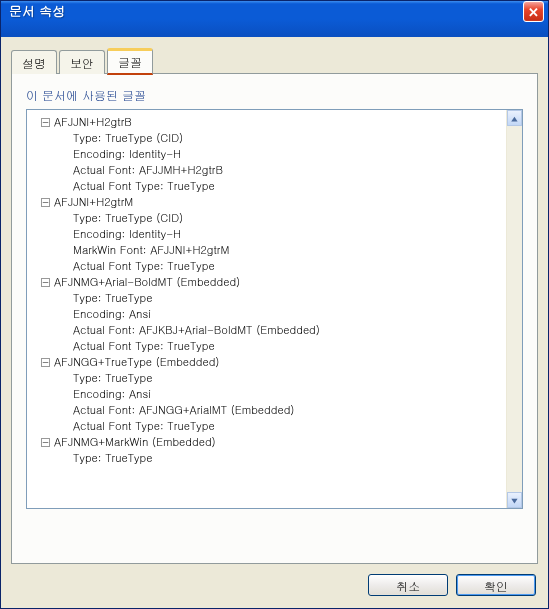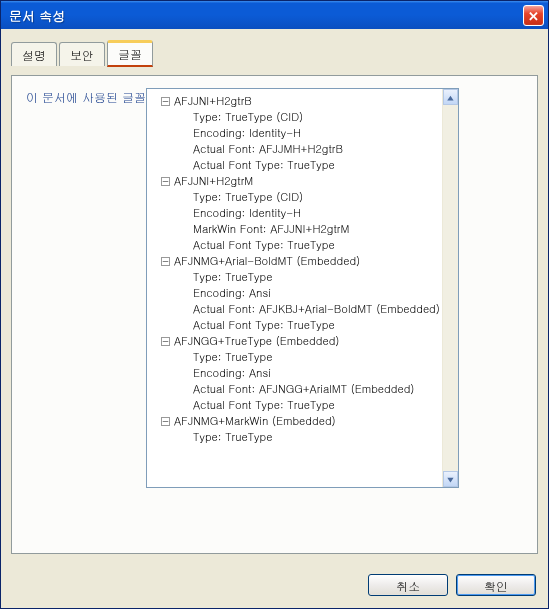--- a/index.html
+++ b/index.html
@@ -14,24 +14,24 @@
   }
   .window {
     width: 549px;
     height: 609px;
     border: 1px solid #0a246a;
     background: #ece9d8;
     display: flex;
     flex-direction: column;
   }
   .titlebar {
-    height: 28px;
+    height: 36px;
     background: linear-gradient(to bottom, #3b8df0 0%, #0b5bd6 8%, #0b5bd6 50%, #0a4fc0 100%);
     display: flex;
-    align-items: center;
+    align-items: flex-start;
     justify-content: space-between;
     padding: 0 4px 0 8px;
     color: #fff;
     font-weight: bold;
     font-size: 13px;
   }
   .titlebar .title-text {
     text-shadow: 1px 1px 1px rgba(0,0,0,0.3);
   }
   .close-btn {
@@ -47,21 +47,20 @@
     font-weight: bold;
     font-size: 13px;
     cursor: pointer;
     box-shadow: inset 0 0 1px rgba(255,255,255,0.5);
   }
   .client {
     flex: 1;
     padding: 10px 10px 10px 10px;
     display: flex;
     flex-direction: column;
-    gap: 10px;
   }
   .tabstrip {
     display: flex;
     align-items: flex-end;
     position: relative;
     z-index: 2;
   }
   .tab {
     border: 1px solid #919b9c;
     border-bottom: none;
@@ -82,21 +81,21 @@
     z-index: 3;
     border-bottom: 2px solid #c2410c;
     margin-bottom: -1px;
   }
   .tabpanel {
     flex: 1;
     border: 1px solid #919b9c;
     background: #fcfcfa;
     padding: 12px 14px;
     display: flex;
-    flex-direction: row;
+    flex-direction: column;
     position: relative;
   }
   .section-title {
     color: #1a3f8c;
     font-size: 12px;
     margin-bottom: 6px;
   }
   .listbox-wrap {
     border: 1px solid #7f9db9;
     background: #fff;

